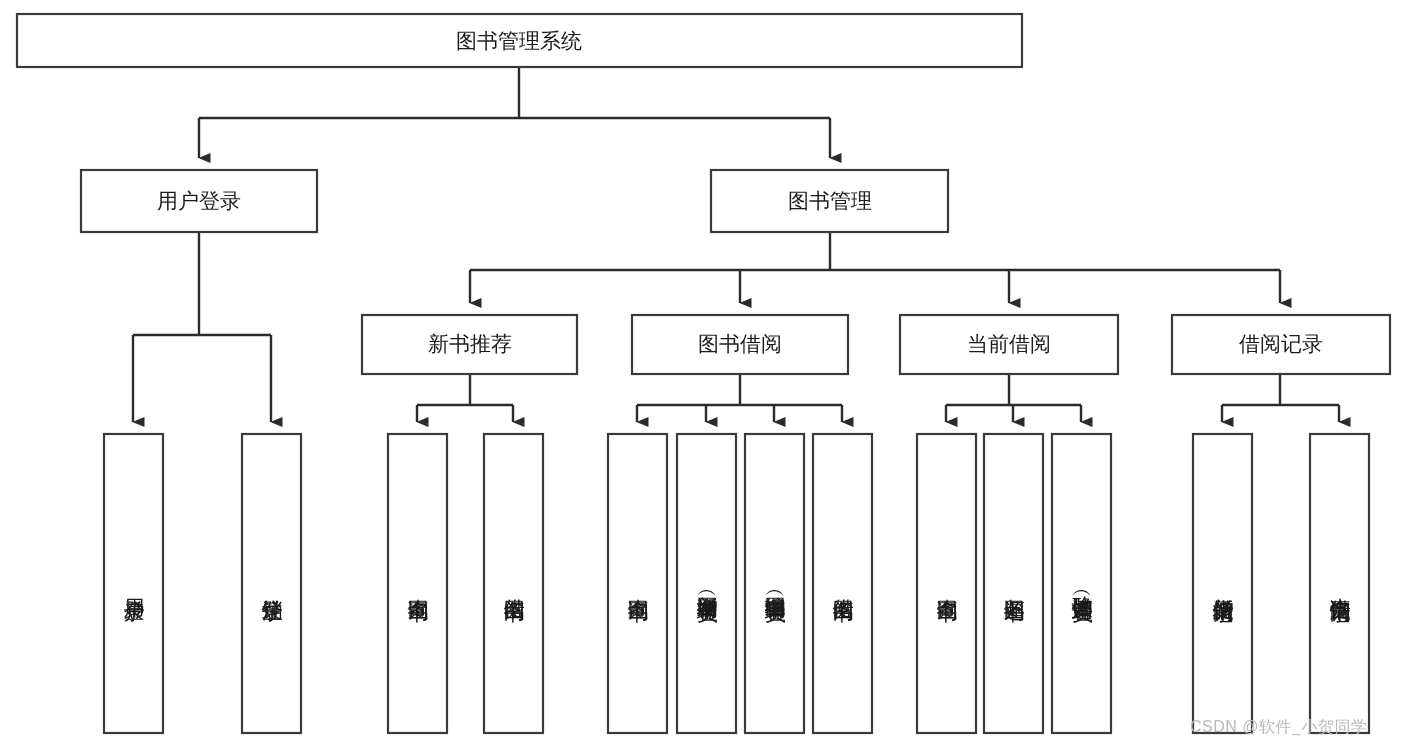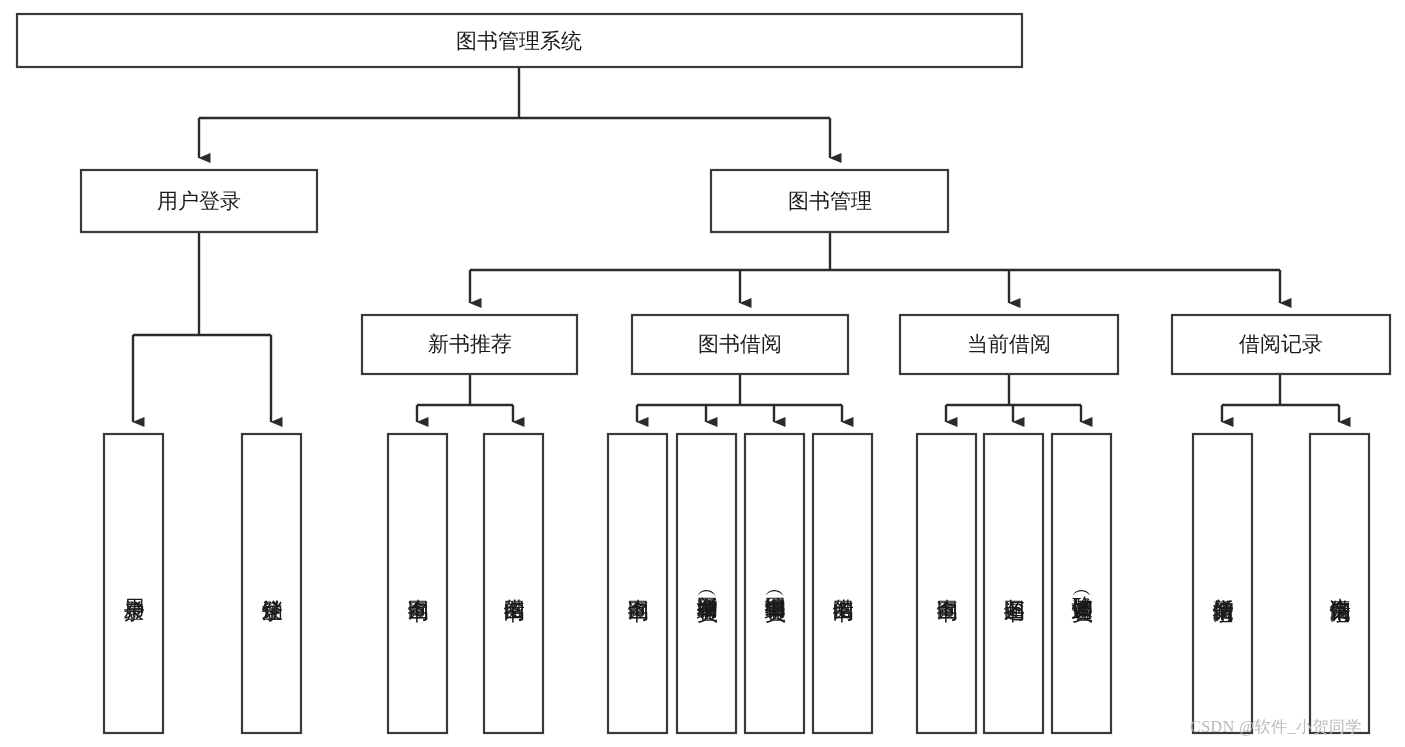--- a/index.html
+++ b/index.html
@@ -60,21 +60,21 @@
     color: #1b1b1b;
     letter-spacing: 1px;
     white-space: nowrap;
     text-align: center;
     pointer-events: none;
   }
   .watermark {
     position: absolute;
     left: 1190px;
     top: 717px;
-    font-family: Liberation Serif, serif;
+    font-family: Liberation Sans, sans-serif;
     font-size: 16px;
     color: #b9b9b9;
     white-space: nowrap;
     letter-spacing: 0.5px;
   }
 </style>
 </head>
 <body>
 
 <div id="diagram-root">

